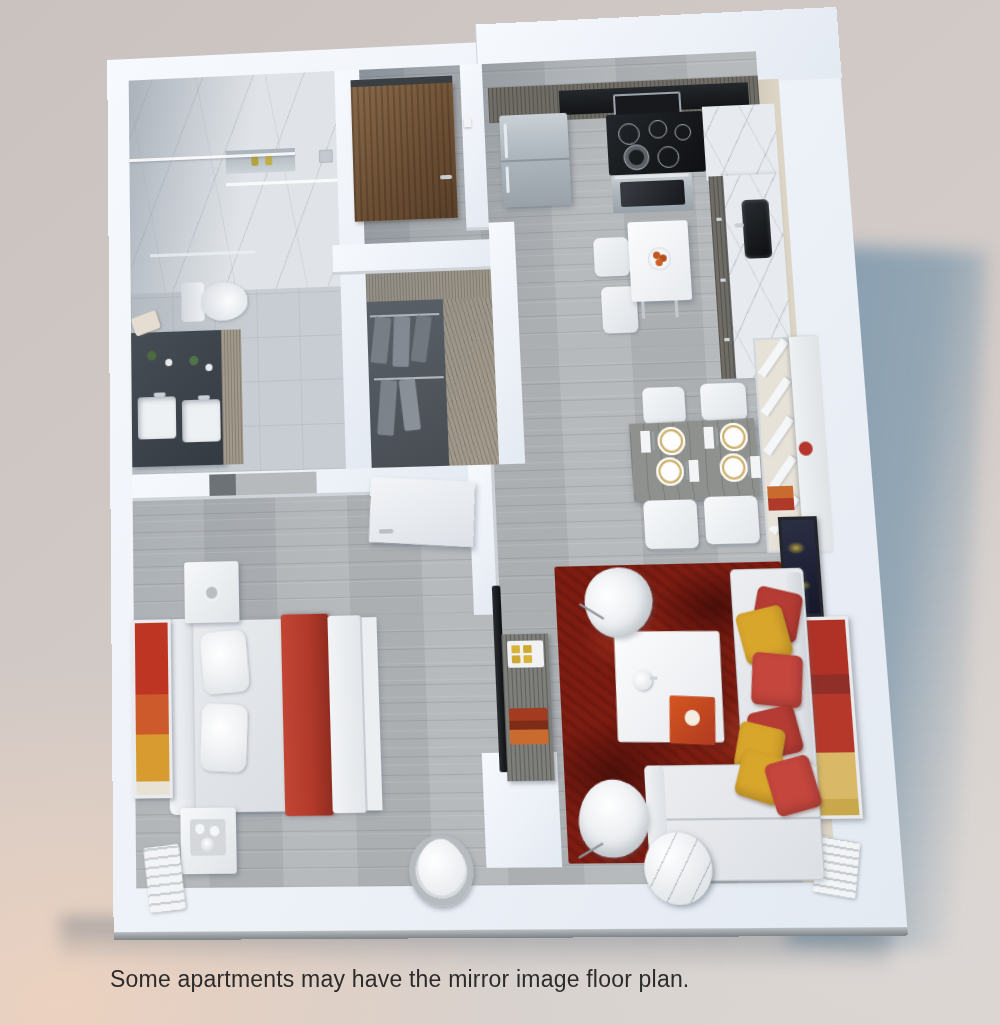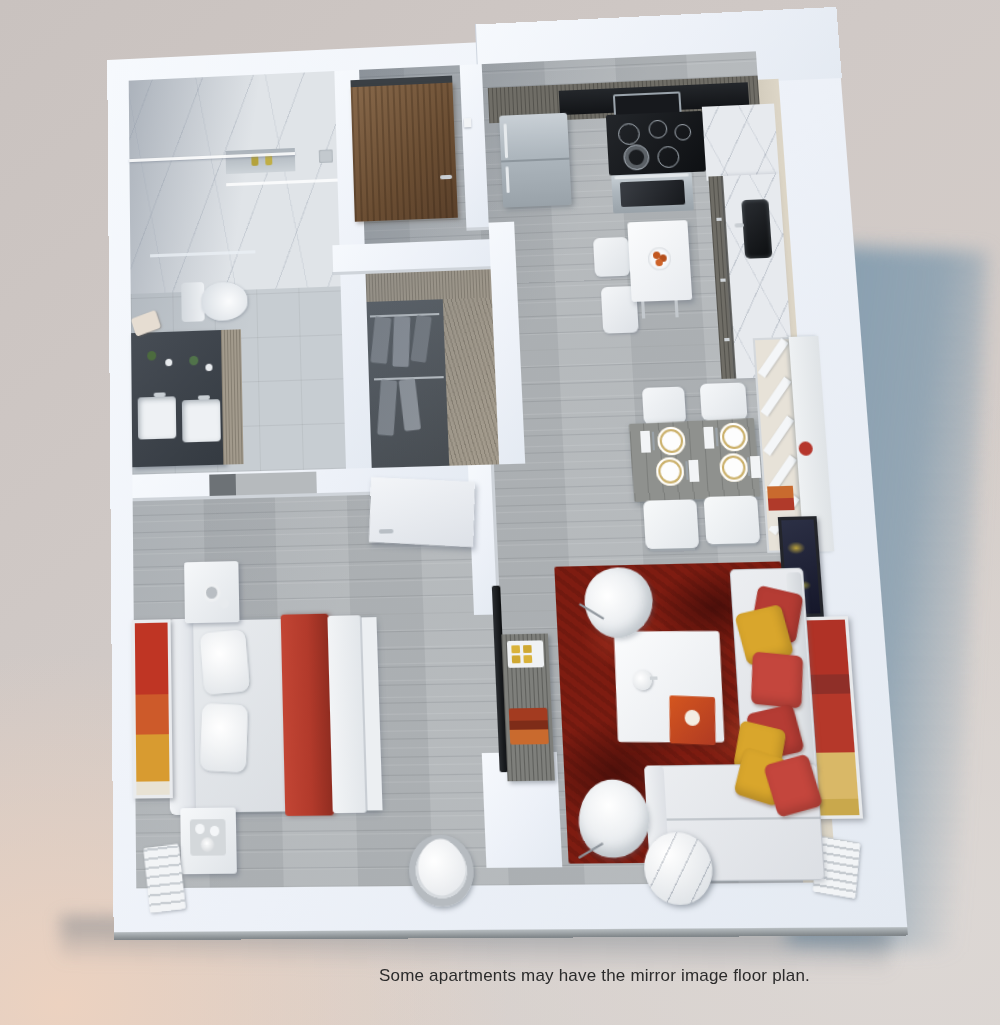--- a/index.html
+++ b/index.html
@@ -38,21 +38,21 @@
       radial-gradient(80px 50px at 70% 15%, rgba(35,4,4,.55), transparent 70%),
       radial-gradient(95px 65px at 22% 70%, rgba(48,8,6,.6), transparent 70%),
       radial-gradient(70px 45px at 80% 58%, rgba(196,84,52,.35), transparent 70%),
       radial-gradient(60px 60px at 52% 88%, rgba(40,6,5,.5), transparent 70%),
       repeating-linear-gradient(38deg, rgba(0,0,0,.10) 0 4px, transparent 4px 9px);
       border-radius:2px;}
   .sofa{background:linear-gradient(135deg,#eceef1,#dcdfe4);border-radius:5px;box-shadow:inset 0 0 0 1px rgba(175,180,188,.55), 1px 2px 4px rgba(95,105,120,.30);}
   .pillow{border-radius:6px;box-shadow:1px 2px 3px rgba(80,40,30,.35), inset -3px -4px 8px rgba(0,0,0,.18);}
   .shell{background:radial-gradient(circle at 38% 35%, #ffffff 0%, #e9ecef 55%, #d6dadf 100%);
       border-radius:48% 52% 55% 45% / 50% 50% 52% 48%;box-shadow:1px 2px 4px rgba(90,100,115,.35), inset -4px -6px 10px rgba(130,140,150,.35);}
-  .caption{font-size:17px;color:#2b2b2b;text-align:right;letter-spacing:.2px;}
+  .caption{font-size:23px;color:#2b2b2b;text-align:left;letter-spacing:.2px;}
   .plan{transform-origin:365px 0;transform:perspective(1200px) rotateX(6.5deg) rotateY(-3.5deg) rotateZ(-2.4deg);}
 </style>
 </head>
 <body>
 
 <div class="stage">
 
   <div class="a" style="left:802px;top:248px;width:170px;height:700px;transform:rotate(2.5deg);
               background:linear-gradient(95deg, rgba(126,153,173,.9) 0%, rgba(126,153,173,.75) 55%, rgba(126,153,173,0) 100%),
                          linear-gradient(180deg, rgba(126,153,173,0) 0%, rgba(126,153,173,0) 82%, rgba(126,153,173,0) 100%);

